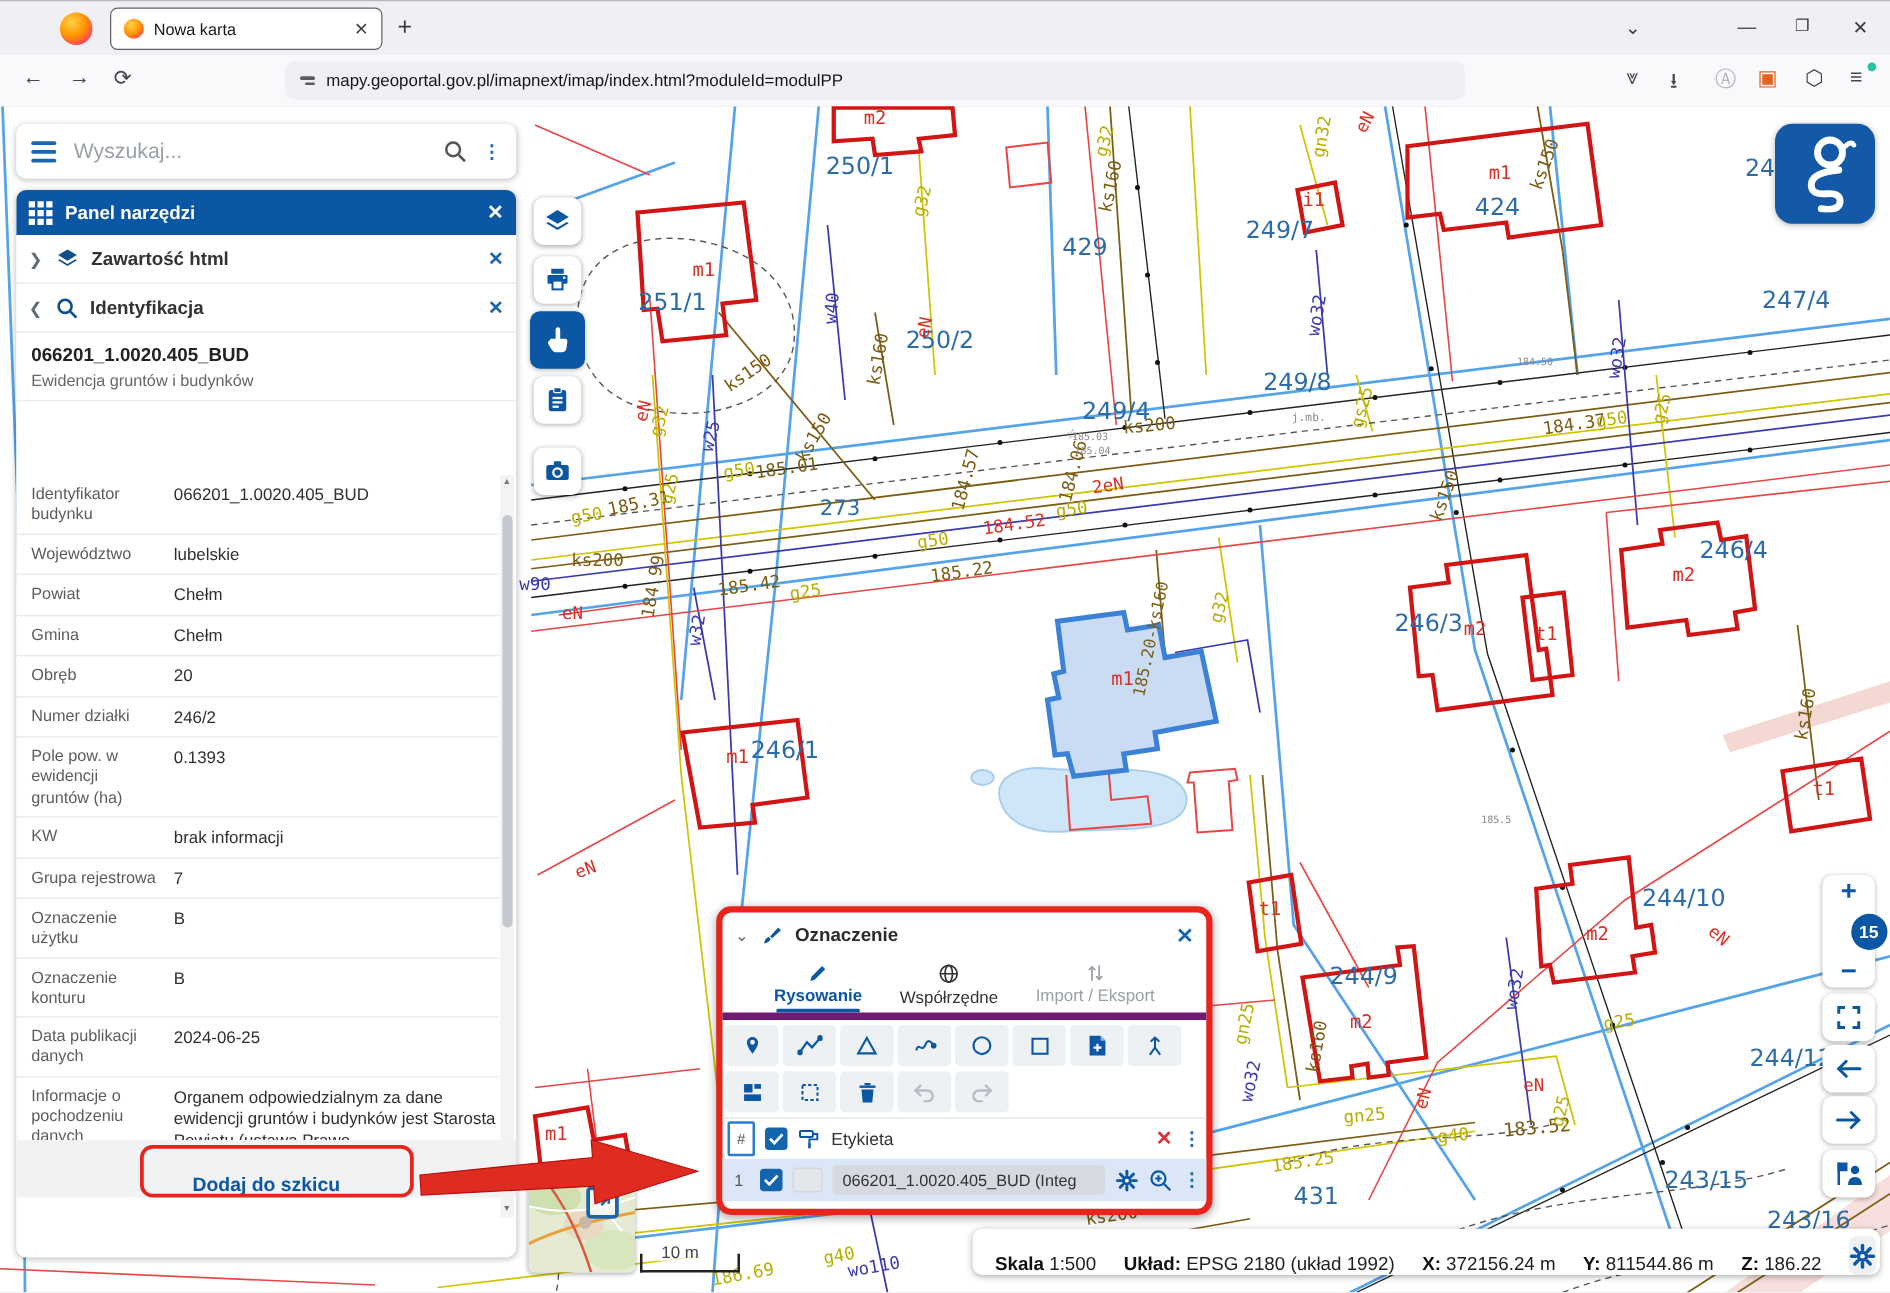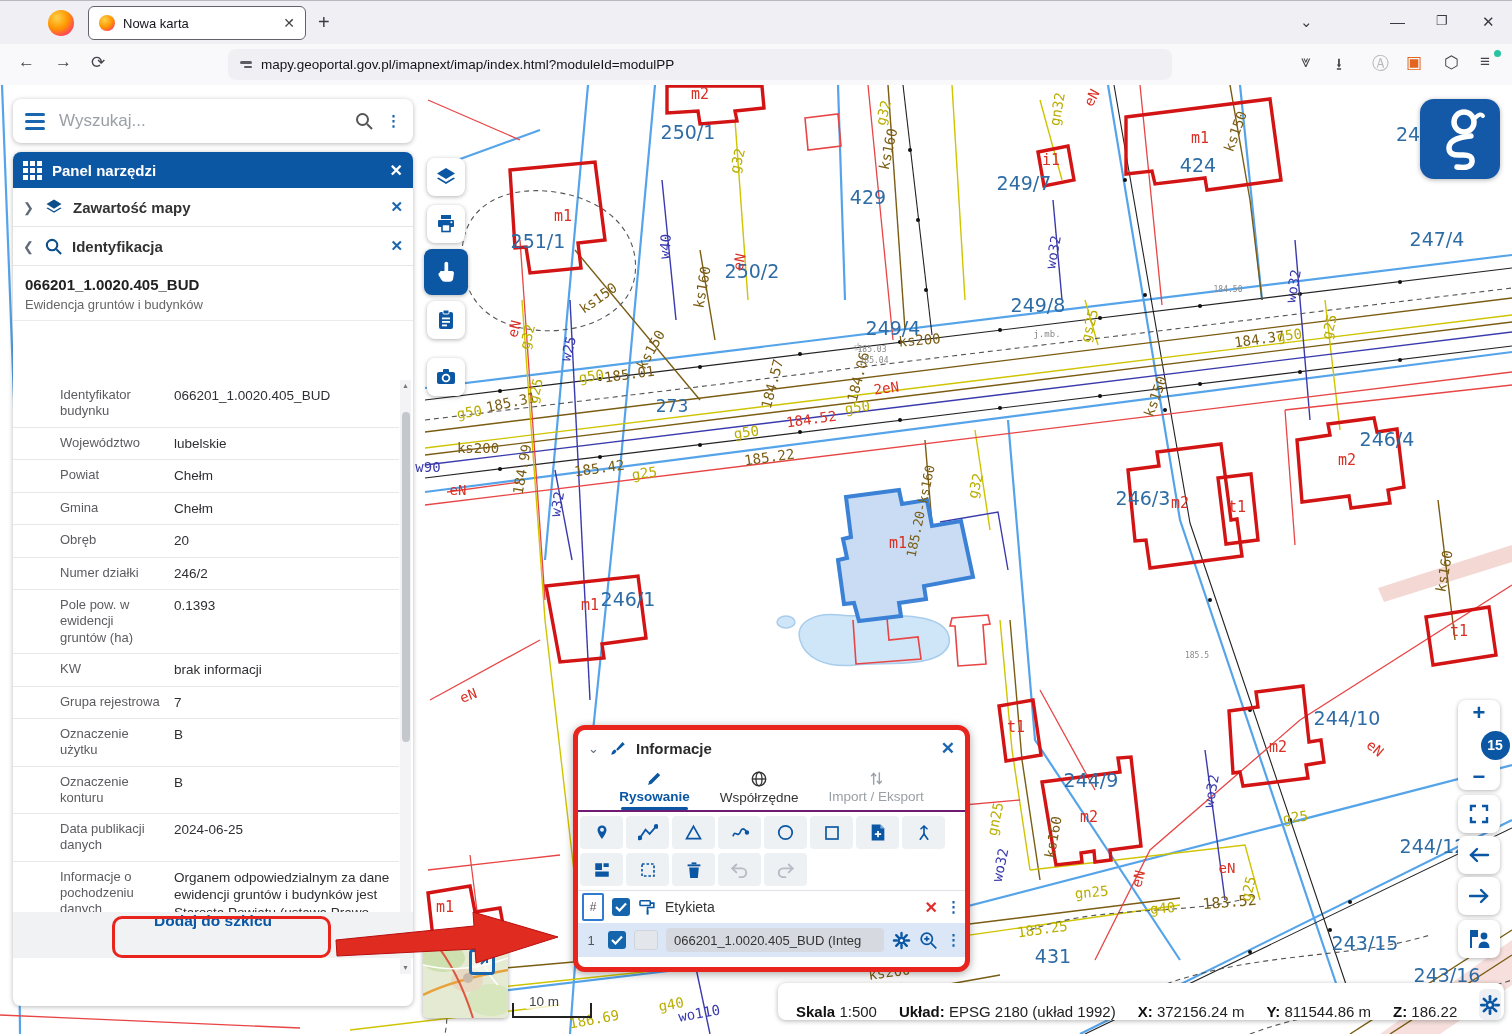--- a/index.html
+++ b/index.html
@@ -44,26 +44,26 @@
   .gridic{display:grid;grid-template-columns:repeat(3,5px);grid-gap:2px;}
   .gridic i{width:5px;height:5px;background:#fff;}
   .sec{height:38px;display:flex;align-items:center;gap:9px;padding:0 10px;border-bottom:1px solid #e6e6ea;}
   .sec .lbl{font-size:15px;font-weight:bold;color:#333;flex:1;}
   .chev{color:#5f6b78;font-size:13px;width:12px;}
   .xbl{color:#1a66ae;font-weight:bold;font-size:15px;}
   .featid{font-size:15px;font-weight:bold;color:#222;padding:10px 12px 2px;}
   .featsrc{font-size:13px;color:#666;padding:2px 12px 8px;border-bottom:1px solid #ececf0;}
   .tbl{position:absolute;left:0;top:228px;width:386px;height:594px;overflow:hidden;}
   .row{display:flex;border-bottom:1px solid #e8e8ec;padding:7px 0 7px 12px;}
-  .row .l{width:102px;font-size:13px;color:#5c5c60;line-height:1.25;margin-left:35px;}
+  .row .l{width:102px;font-size:13px;color:#5c5c60;line-height:1.25;}
   .row .v{flex:1;font-size:13.5px;color:#2f2f33;padding-left:12px;line-height:1.3;}
   .sb{position:absolute;right:2px;top:228px;width:11px;height:594px;background:#f3f3f5;}
   .sb .ar{position:absolute;left:0;width:11px;height:12px;color:#777;font-size:7px;text-align:center;line-height:12px;}
   .sb .thumb{position:absolute;left:1.5px;top:32px;width:8px;height:330px;background:#c4c7cc;border-radius:4px;}
-  .addband{position:absolute;left:0;top:760px;width:400px;height:46px;background:#f1f2f4;display:flex;align-items:flex-start;justify-content:center;}
+  .addband{position:absolute;left:0;top:760px;width:400px;height:46px;background:#f1f2f4;display:flex;align-items:flex-end;justify-content:center;}
   .addband .bt{color:#0b57a4;font-size:15.5px;font-weight:bold;}
   .backbtn{position:absolute;left:21px;top:814px;width:358px;height:36px;background:#edf0f4;border-radius:8px;
            display:flex;align-items:center;justify-content:center;gap:10px;color:#0b57a4;font-size:15.5px;font-weight:bold;}
   
   .ring{position:absolute;left:112px;top:916px;width:219px;height:42px;border:3.5px solid #e8241d;border-radius:10px;box-sizing:border-box;z-index:60;}
   
   .mtool{position:absolute;left:427px;width:38px;height:38px;background:#fff;border-radius:8px;box-shadow:0 1px 4px rgba(0,0,0,.3);
          display:flex;align-items:center;justify-content:center;}
   .mtool.active{left:424px;width:44px;height:46px;background:#0b57a4;}
   
@@ -88,21 +88,21 @@
   .status .it b{color:#111;}
   .gearbtn{margin-left:auto;width:40px;height:31px;background:#eef0f3;border-radius:6px;display:flex;align-items:center;justify-content:center;}
   
   .glogo{position:absolute;left:1420px;top:99px;width:80px;height:80px;background:#1458a8;border-radius:14px;
          box-shadow:0 1px 5px rgba(0,0,0,.3);display:flex;align-items:center;justify-content:center;}
   
   .sketch{position:absolute;left:573px;top:725px;width:397px;height:247px;border:5px solid #e8241d;border-radius:12px;
           background:#fff;box-sizing:border-box;z-index:50;box-shadow:0 2px 8px rgba(0,0,0,.35);}
   .sk-head{height:32px;display:flex;align-items:center;gap:9px;padding:2px 10px 0;}
   .sk-head .ttl{font-size:15px;font-weight:bold;color:#2b2b2b;flex:1;}
-  .sk-tabs{display:flex;justify-content:center;gap:26px;height:46px;border-bottom:2px solid #701a75;}
+  .sk-tabs{display:flex;justify-content:center;gap:26px;height:46px;border-bottom:6px solid #701a75;}
   .sk-tab{display:flex;flex-direction:column;align-items:center;justify-content:center;gap:2px;position:relative;padding:0 2px;}
   .sk-tab .tl{font-size:13.5px;color:#333;}
   .sk-tab.active .tl{color:#0b57a4;font-weight:bold;}
   .sk-tab.active:after{content:"";position:absolute;left:4px;right:4px;bottom:0;height:3px;background:#0b57a4;border-radius:2px;}
   .sk-tab.dis .tl{color:#9aa0a6;}
   .tools{display:flex;gap:3px;padding:4px 2px 0 2px;}
   .tbtn{width:43px;height:33px;background:#eef1f4;border-radius:4px;display:flex;align-items:center;justify-content:center;}
   .grid-h{display:flex;align-items:center;height:32px;border-top:1px solid #dfe3e8;margin-top:4px;padding:0 4px;gap:8px;}
   .grid-r{display:flex;align-items:center;height:34px;background:#dbe7f6;padding:0 4px;gap:8px;}
   .cellhash{width:18px;height:24px;border:2px solid #2f7bd0;border-radius:2px;font-size:12px;color:#555;
@@ -580,21 +580,21 @@
         </span>
       <span class="ttl">Panel narzędzi</span>
       <span style="font-weight:bold">✕</span>
     </div>
     <div class="sec">
       <span class="chev">❯</span>
       <svg width="20" height="20" viewBox="0 0 24 24">
           <path d="M12 3 L21 8.5 L12 14 L3 8.5 Z" fill="#0d4f8b"></path>
           <path d="M4.5 12.5 L12 17 L19.5 12.5 L21 13.5 L12 19 L3 13.5 Z" fill="#0d4f8b"></path>
         </svg>
-      <span class="lbl">Zawartość mapy</span>
+      <span class="lbl">Zawartość html</span>
       <span class="xbl">✕</span>
     </div>
     <div class="sec">
       <span class="chev">❮</span>
       <svg width="19" height="19" viewBox="0 0 20 20" fill="none" stroke="#0d4f8b" stroke-width="2.2">
           <circle cx="8.5" cy="8.5" r="5.5"></circle>
           <line x1="13" y1="13" x2="18" y2="18"></line>
         </svg>
       <span class="lbl">Identyfikacja</span>
       <span class="xbl">✕</span>
@@ -679,21 +679,21 @@
   </div>
   <div class="ring"></div>
 
   <div class="sketch">
     <div class="sk-head">
       <span class="chev">⌄</span>
       <svg width="18" height="18" viewBox="0 0 24 24">
           <path d="M3 21 Q4 15 8 14 L10 16 Q9 20 3 21 Z" fill="#0b57a4"></path>
           <path d="M9.5 13.5 L18 4 L21 7 L11.5 15.5 Z" fill="#0b57a4"></path>
         </svg>
-      <span class="ttl">Informacje</span>
+      <span class="ttl">Oznaczenie</span>
       <span class="xbl" style="font-size:17px">✕</span>
     </div>
     <div class="sk-tabs">
       <div class="sk-tab active">
         <svg width="17" height="17" viewBox="0 0 24 24">
             <path d="M3 21 L4.5 16 L16.5 4 L20 7.5 L8 19.5 Z" fill="#0b57a4"></path>
           </svg>
         <span class="tl">Rysowanie</span>
       </div>
       <div class="sk-tab">

